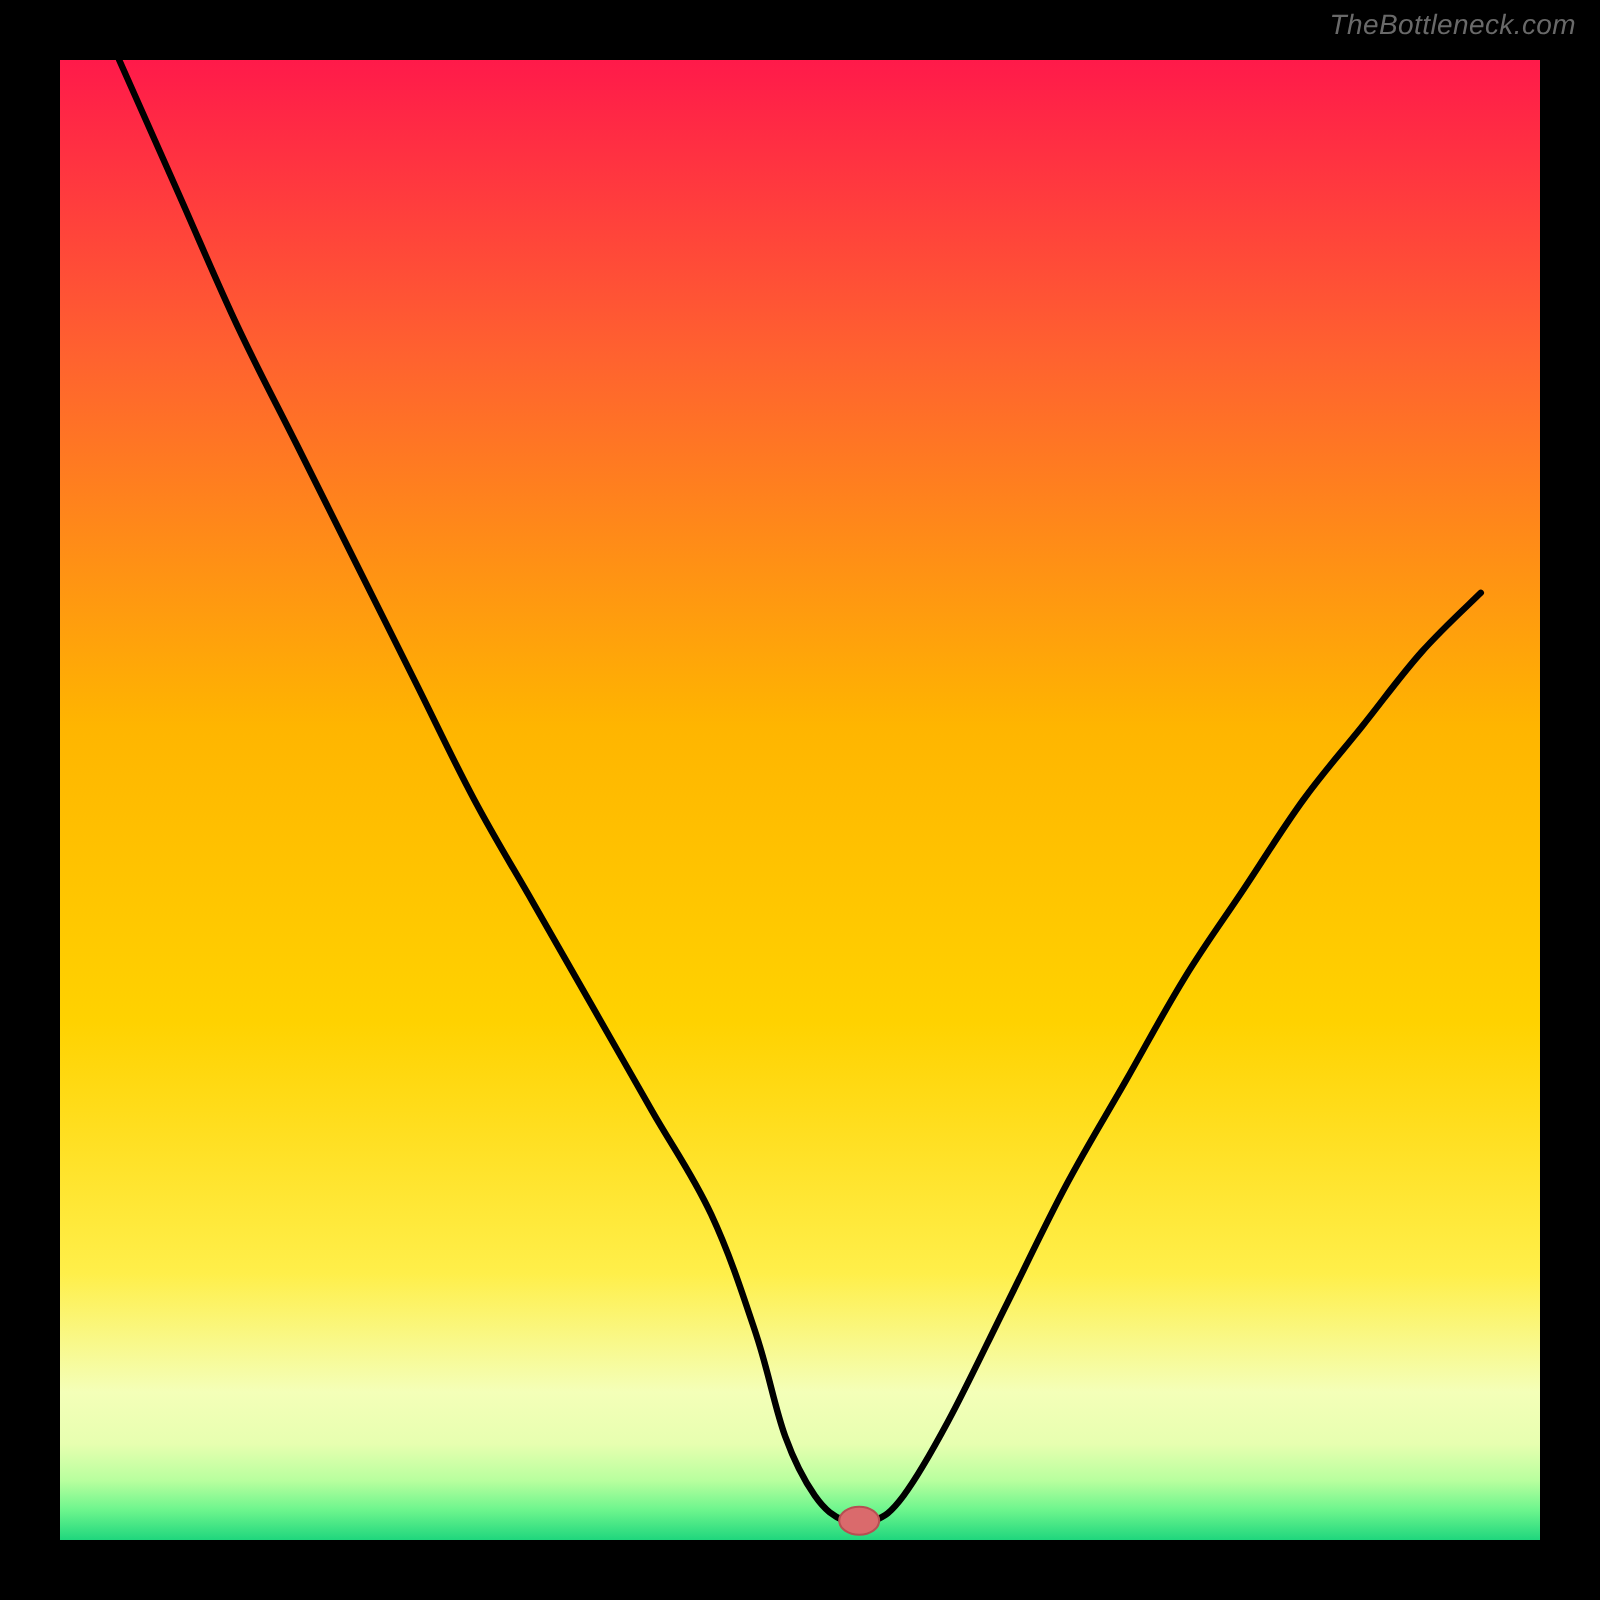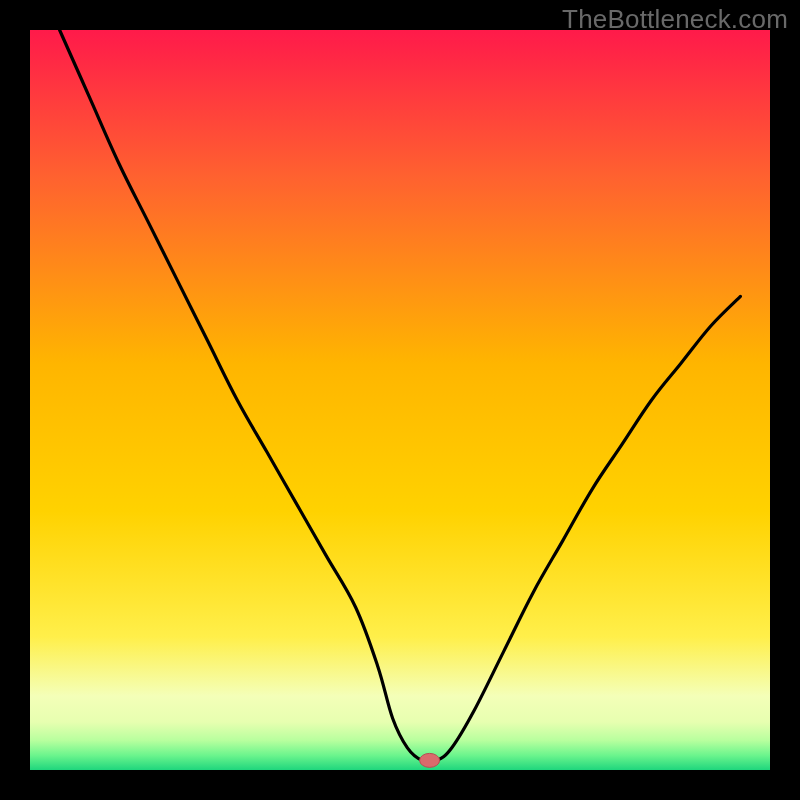--- a/index.html
+++ b/index.html
@@ -15,24 +15,25 @@
     position: relative;
     width: 800px;
     height: 800px;
     background: #000;
   }
   .watermark {
     position: absolute;
     top: 4px;
     right: 12px;
     color: #696969;
-    font-size: 26px;
+    font-size: 14px;
     font-weight: 500;
     letter-spacing: 0.2px;
     z-index: 20;
+    font-style: italic;
   }
   svg.plot {
     position: absolute;
     top: 0;
     left: 0;
     width: 800px;
     height: 800px;
   }
 </style>
 </head>

